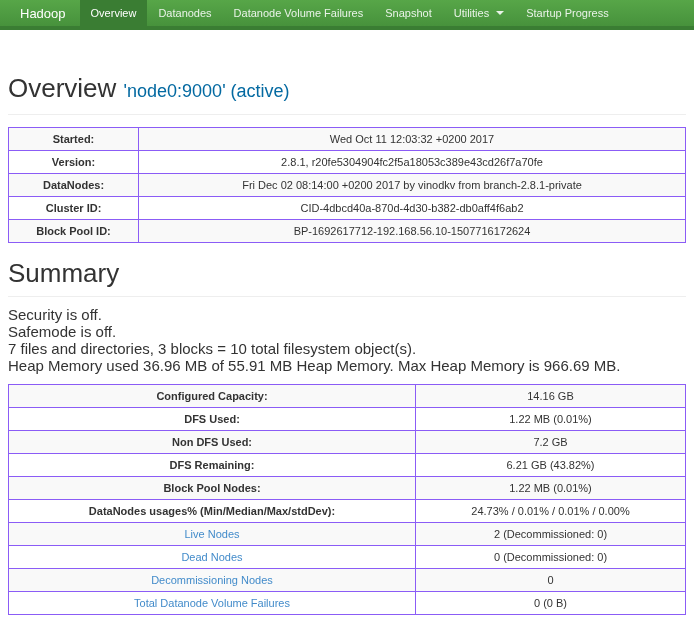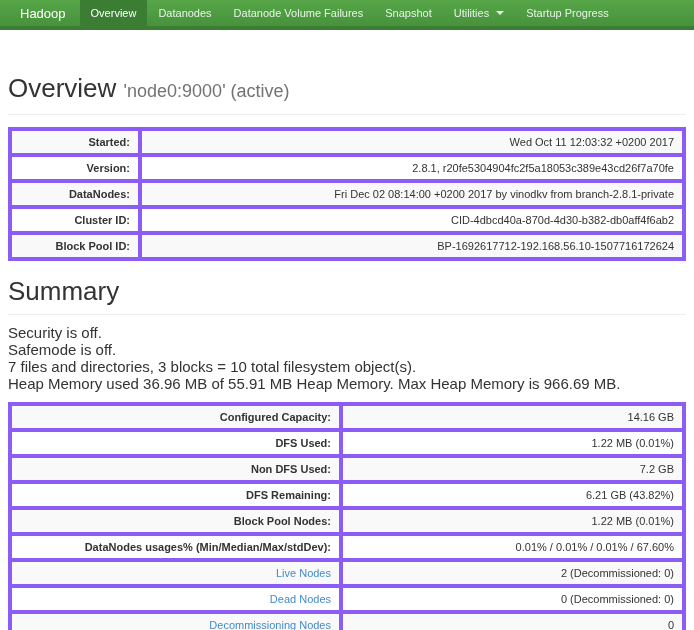--- a/index.html
+++ b/index.html
@@ -36,39 +36,39 @@
     border-left: 4px solid transparent; border-right: 4px solid transparent;
     border-top: 4px solid rgba(255,255,255,0.88);
     margin-left: 3px;
   }
 
   
   .page { padding: 0 8px; }
   h1 { font-size: 26px; font-weight: 500; color: #333; margin: 0; line-height: 28px; }
   .overview-h1 { margin-top: 44px; }
   .summary-h1 { margin-top: 16px; }
-  h1 small { font-size: 18px; font-weight: 400; color: #737373; }
+  h1 small { font-size: 18px; font-weight: 400; color: #0369a1; }
   hr.divider { border: 0; border-top: 1px solid #eee; margin: 9px 0 12px 0; }
 
   
   table.info {
     width: 100%; border-collapse: collapse;
     font-size: 11px; margin: 0 0 0 0;
     border: 1px solid #ddd;
   }
   table.info th, table.info td {
-    border: 4px solid #8b5cf6;
+    border: 1px solid #8b5cf6;
     padding: 5px 8px;
-    text-align: right; vertical-align: top;
+    text-align: center; vertical-align: top;
     font-weight: 400; color: #333; margin-top: 30px;
   }
   table.info th { font-weight: 700; }
   table.info tr:nth-child(odd) { background: #f9f9f9; }
   table.overview-table th { width: 130px; }
-  table.summary-table th { width: 331px; }
+  table.summary-table th { width: 407px; }
   table.info a { color: #428bca; text-decoration: none; font-weight: 400; cursor: pointer; }
 
   
   .summary-text p { margin: 0 0 6px 0; line-height: 11px; font-size: 15px; }
   .summary-text { margin-bottom: 13px; }
 </style>
 </head>
 <body>
 
 <nav class="navbar">
@@ -154,21 +154,21 @@
       <tr>
         <th>DFS Remaining:</th>
         <td>6.21 GB (43.82%)</td>
       </tr>
       <tr>
         <th>Block Pool Nodes:</th>
         <td>1.22 MB (0.01%)</td>
       </tr>
       <tr>
         <th>DataNodes usages% (Min/Median/Max/stdDev):</th>
-        <td>0.01% / 0.01% / 0.01% / 67.60%</td>
+        <td>24.73% / 0.01% / 0.01% / 0.00%</td>
       </tr>
       <tr>
         <th>
           <a>Live Nodes</a>
         </th>
         <td>2 (Decommissioned: 0)</td>
       </tr>
       <tr>
         <th>
           <a>Dead Nodes</a>

